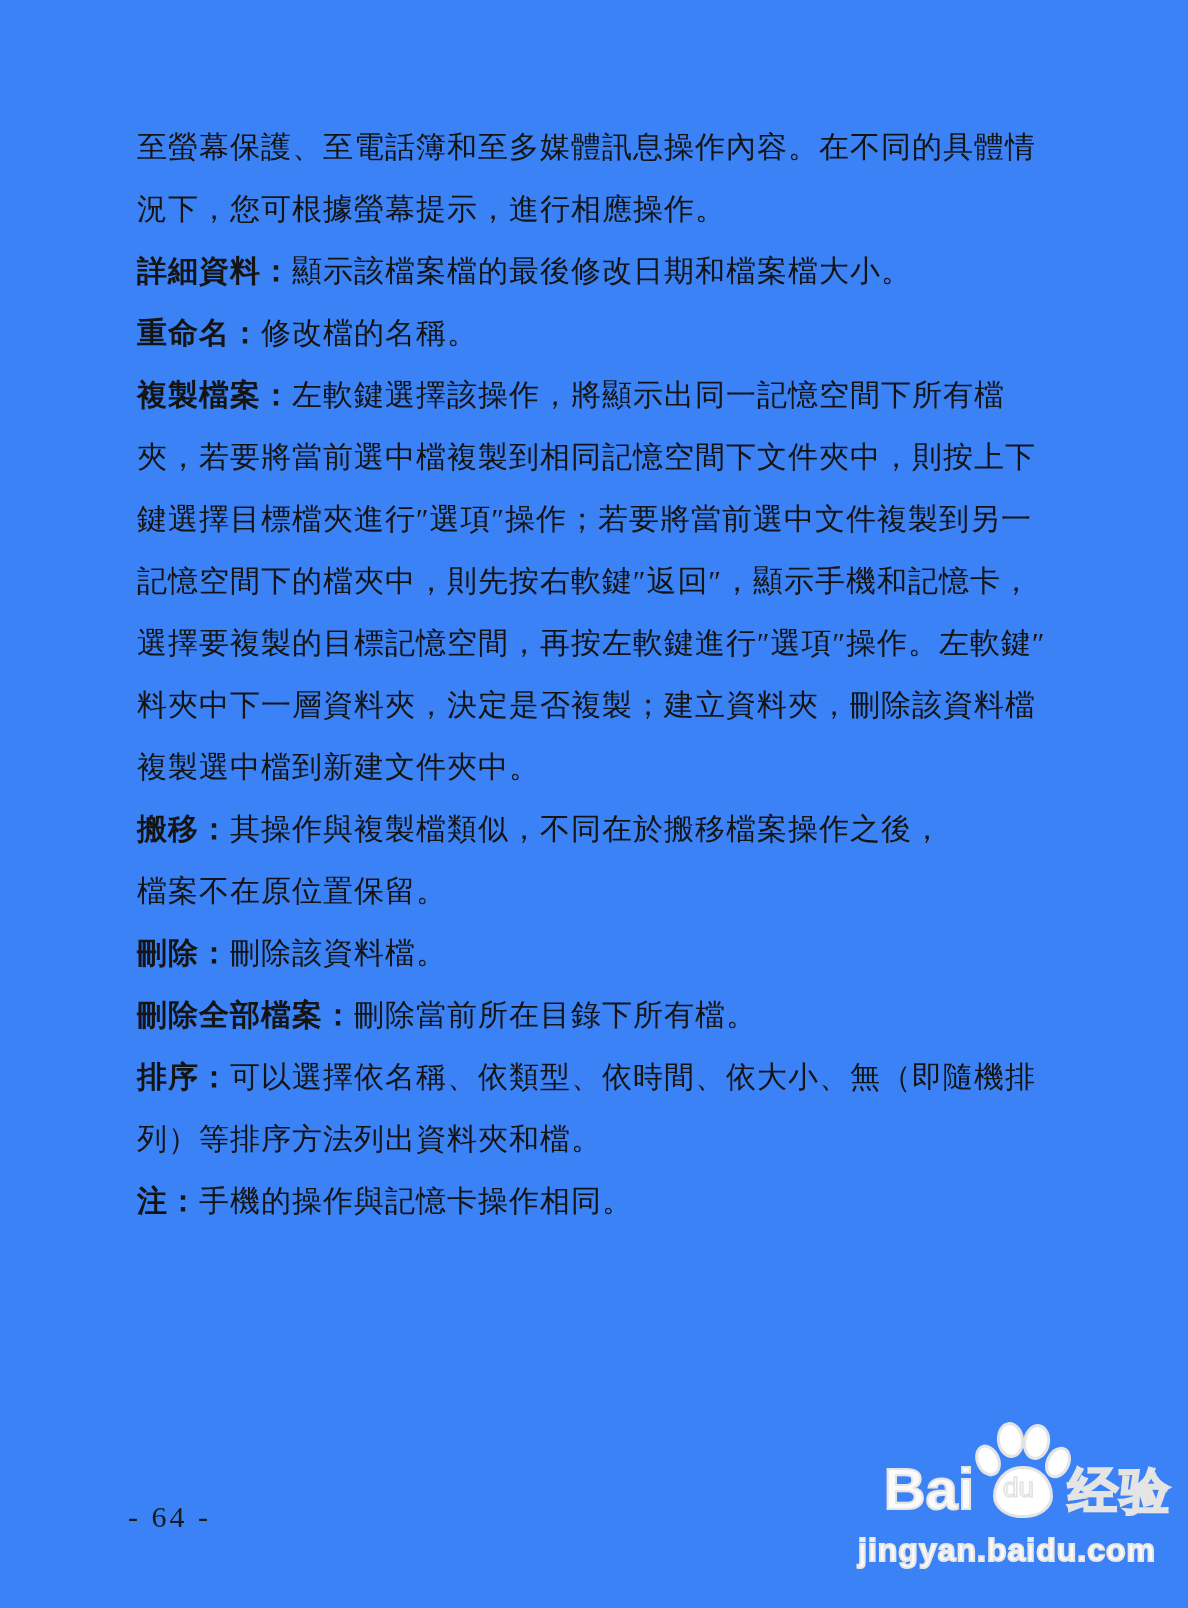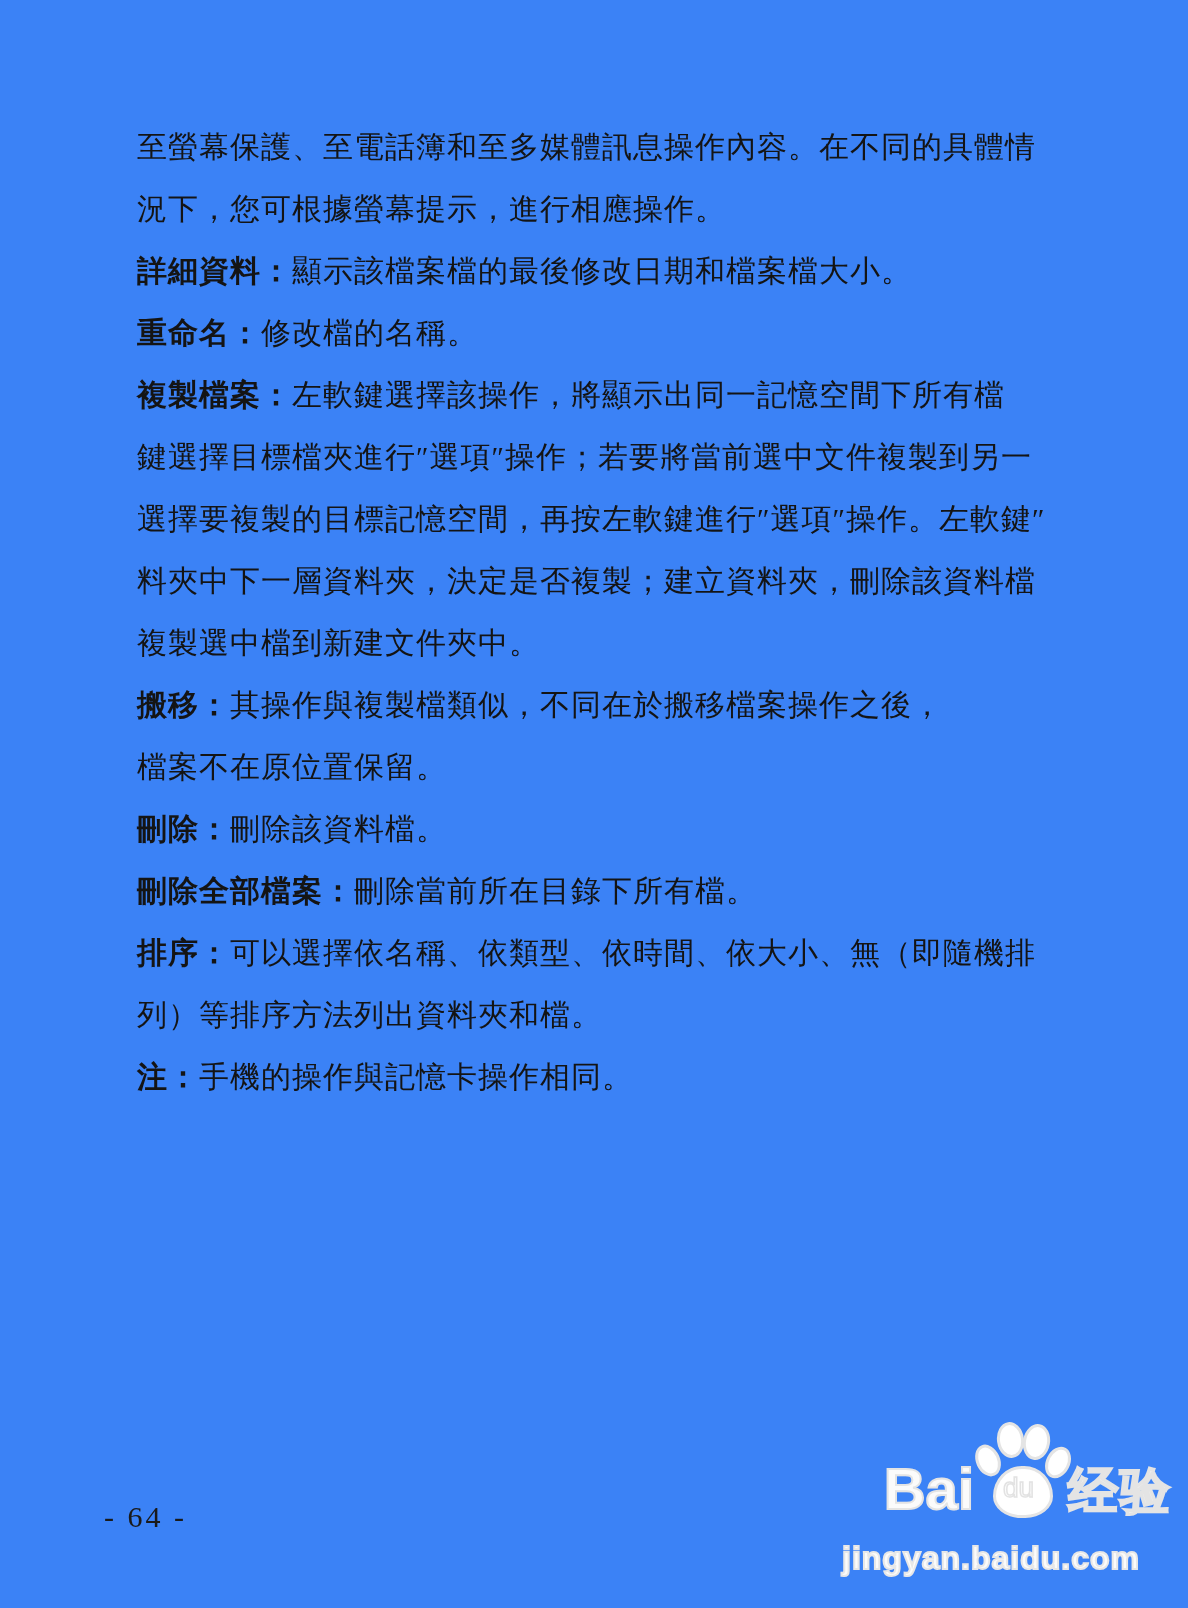--- a/index.html
+++ b/index.html
@@ -9,21 +9,21 @@
     font-family:"Liberation Serif","DejaVu Serif",serif;
     color:#141414;
   }
   .content { position:absolute; left:113px; top:116px; width:915px; }
   .line {
     height:62px; line-height:62px; font-size:30px;
     letter-spacing:1px; white-space:nowrap; color:#141414;
   }
   .line .b { font-weight:bold;margin-left:24px; }
   .page-num {
-    position:absolute; left:104px; top:1500px;
+    position:absolute; left:128px; top:1500px;
     font-size:30px; letter-spacing:3px; color:#1a1a1a;
   }
   
   .watermark { position:absolute; left:842px; top:1420px; width:330px; }
   .wm-logo { display:flex; align-items:flex-end; height:98px;justify-content:flex-end; }
   .wm-txt {
     font-family:"Liberation Sans","DejaVu Sans",sans-serif;
     font-weight:bold; color:#fbfbfb;
     -webkit-text-stroke:2px #e4e4e4;
     line-height:1;
@@ -43,38 +43,40 @@
     width:54px; height:46px; left:15px; top:46px;
     border-radius:48% 48% 46% 46% / 58% 58% 42% 42%;
   }
   .wm-du {
     position:absolute; left:25px; top:54px;
     font-family:"Liberation Sans","DejaVu Sans",sans-serif;
     font-weight:normal; font-size:28px; color:#fbfbfb;
     -webkit-text-stroke:1.5px #e2e2e2; line-height:1;
   }
   .wm-url {
-    margin-top:24px;
+    margin-top:16px;
     font-family:"Liberation Sans","DejaVu Sans",sans-serif;
     font-weight:bold; font-size:32px; letter-spacing:1px;
-    color:#fbfbfb; -webkit-text-stroke:2px #e7e7e7; line-height:1;
+    color:#fbfbfb; -webkit-text-stroke:2px #e7e7e7; line-height:1;text-align:center;
   }
 </style>
 </head>
 <body>
 
 <div class="page">
 
   <div class="content">
     <div class="line"><span class="b"></span><span>至螢幕保護、至電話簿和至多媒體訊息操作內容。在不同的具體情</span></div>
     <div class="line"><span class="b"></span><span>況下，您可根據螢幕提示，進行相應操作。</span></div>
     <div class="line"><span class="b">詳細資料：</span><span>顯示該檔案檔的最後修改日期和檔案檔大小。</span></div>
     <div class="line"><span class="b">重命名：</span><span>修改檔的名稱。</span></div>
     <div class="line"><span class="b">複製檔案：</span><span>左軟鍵選擇該操作，將顯示出同一記憶空間下所有檔</span></div>
+    <div class="line"><span class="b"></span><span>夾，若要將當前選中檔複製到相同記憶空間下文件夾中，則按上下</span></div>
     <div class="line"><span class="b"></span><span>鍵選擇目標檔夾進行″選項″操作；若要將當前選中文件複製到另一</span></div>
+    <div class="line"><span class="b"></span><span>記憶空間下的檔夾中，則先按右軟鍵″返回″，顯示手機和記憶卡，</span></div>
     <div class="line"><span class="b"></span><span>選擇要複製的目標記憶空間，再按左軟鍵進行″選項″操作。左軟鍵″</span></div>
     <div class="line"><span class="b"></span><span>料夾中下一層資料夾，決定是否複製；建立資料夾，刪除該資料檔</span></div>
     <div class="line"><span class="b"></span><span>複製選中檔到新建文件夾中。</span></div>
     <div class="line"><span class="b">搬移：</span><span>其操作與複製檔類似，不同在於搬移檔案操作之後，</span></div>
     <div class="line"><span class="b"></span><span>檔案不在原位置保留。</span></div>
     <div class="line"><span class="b">刪除：</span><span>刪除該資料檔。</span></div>
     <div class="line"><span class="b">刪除全部檔案：</span><span>刪除當前所在目錄下所有檔。</span></div>
     <div class="line"><span class="b">排序：</span><span>可以選擇依名稱、依類型、依時間、依大小、無（即隨機排</span></div>
     <div class="line"><span class="b"></span><span>列）等排序方法列出資料夾和檔。</span></div>
     <div class="line"><span class="b">注：</span><span>手機的操作與記憶卡操作相同。</span></div>

